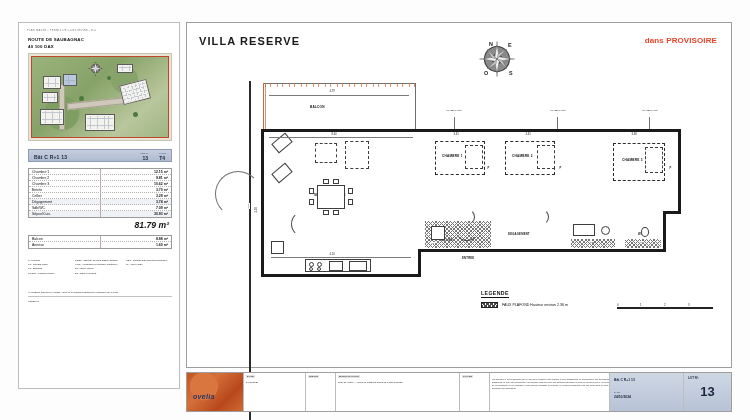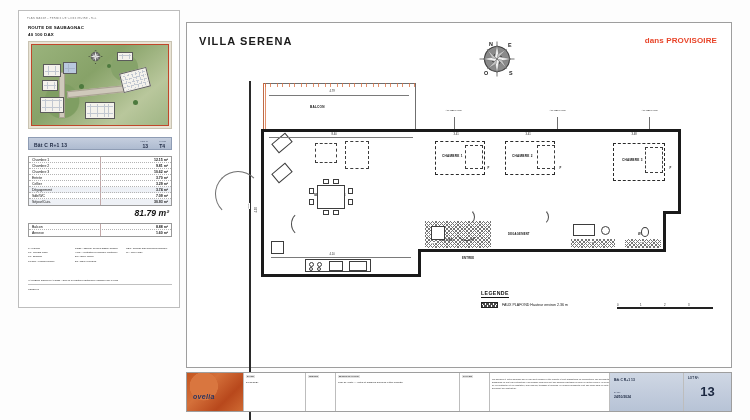--- a/index.html
+++ b/index.html
@@ -12,22 +12,22 @@
   }
   #page {
     position: relative;
     width: 750px; height: 420px;
     background: #fdfdfd;
   }
 
   
   #left-panel {
     position: absolute;
-    left: 18px; top: 10px;
-    width: 162px; height: 298px;
+    left: 18px; top: 22px;
+    width: 162px; height: 367px;
     background: #ffffff;
     border: 1px solid #bdbdbd;
   }
   .lp-topline {
     position: absolute; left: 8px; top: 6px; right: 8px;
     height: 5px;
     font-size: 2.6px; color: #777; letter-spacing: .3px;
     white-space: nowrap; overflow: hidden;
   }
   .lp-addr {
@@ -520,21 +520,21 @@
         <div>CET : Chauffe Eau Thermodynamique</div>
         <div>LL : Lave Linge</div>
       </div>
     </div>
     <div id="abbr-note">HAUTEUR SOUS PLAFOND : 2.50 m ou hauteur particulière indiquée sur le plan</div>
     <div id="abbr-note2">RESERVE</div>
   </div>
 
   <div id="sheet">
 
-    <div id="sheet-title">VILLA SERENA</div>
+    <div id="sheet-title">VILLA RESERVE</div>
     <div id="provisoire">dans PROVISOIRE</div>
 
     <svg id="sheet-compass" viewBox="0 0 44 44">
       <circle cx="22" cy="22" r="12.5" fill="#8a8a8a" stroke="#3a3a3a" stroke-width="1.1"></circle>
       <circle cx="22" cy="22" r="5" fill="#6a6a6a" stroke="#3a3a3a" stroke-width=".8"></circle>
       <g fill="#f2f2f2" stroke="#4a4a4a" stroke-width=".35">
         <polygon points="22,8 24.2,20 22,22 19.8,20"></polygon>
         <polygon points="36,22 24,24.2 22,22 24,19.8"></polygon>
         <polygon points="22,36 19.8,24 22,22 24.2,24"></polygon>
         <polygon points="8,22 20,19.8 22,22 20,24.2"></polygon>

